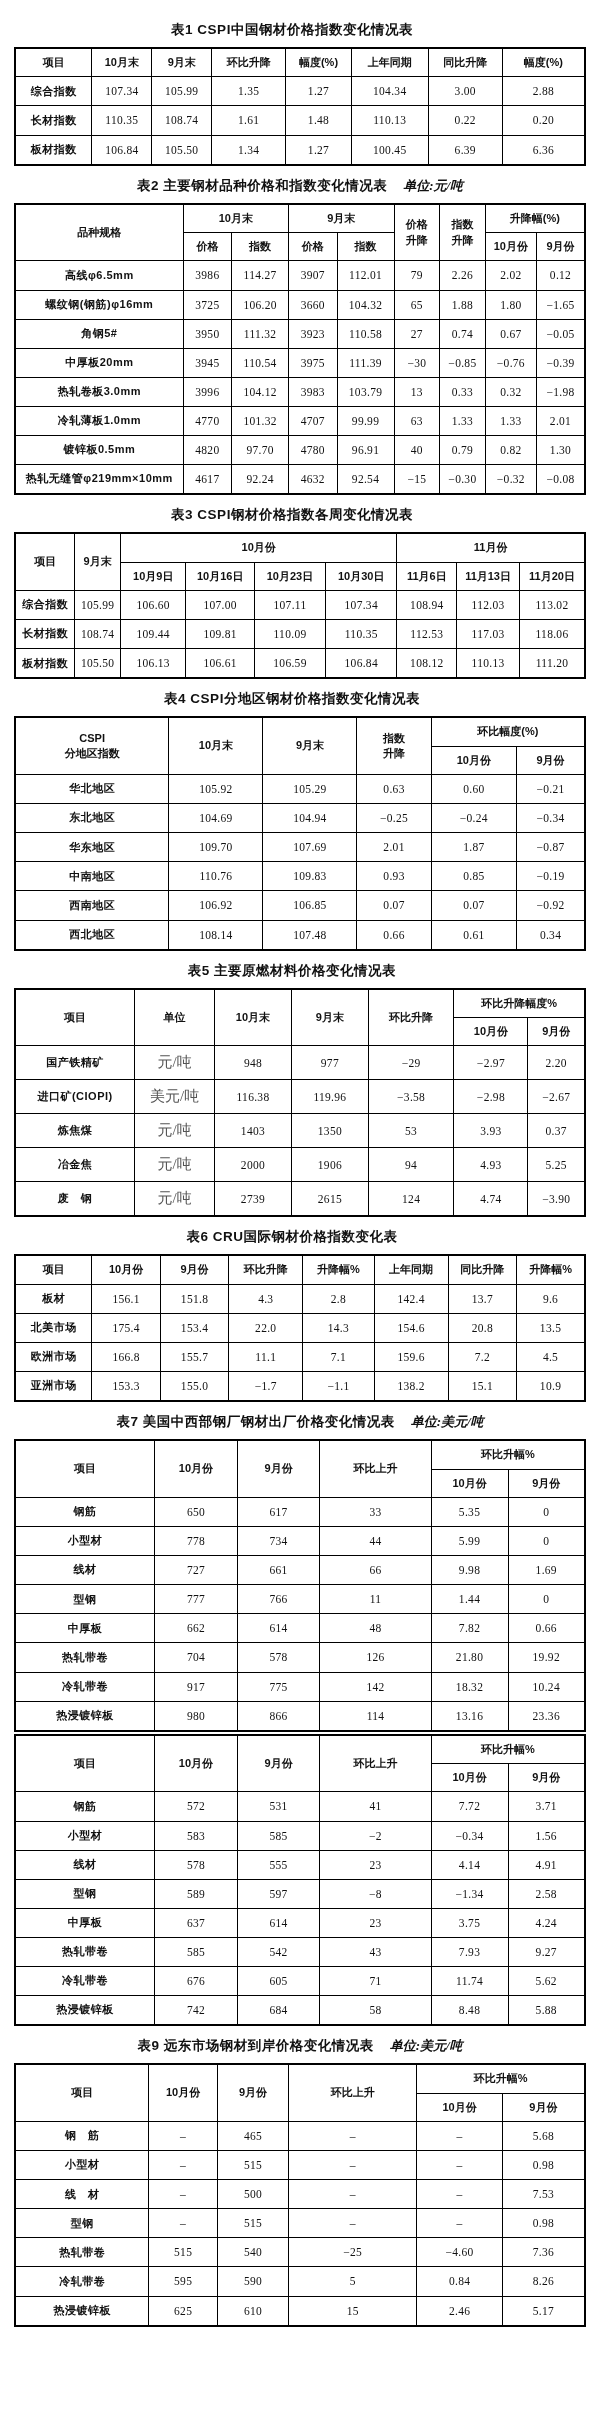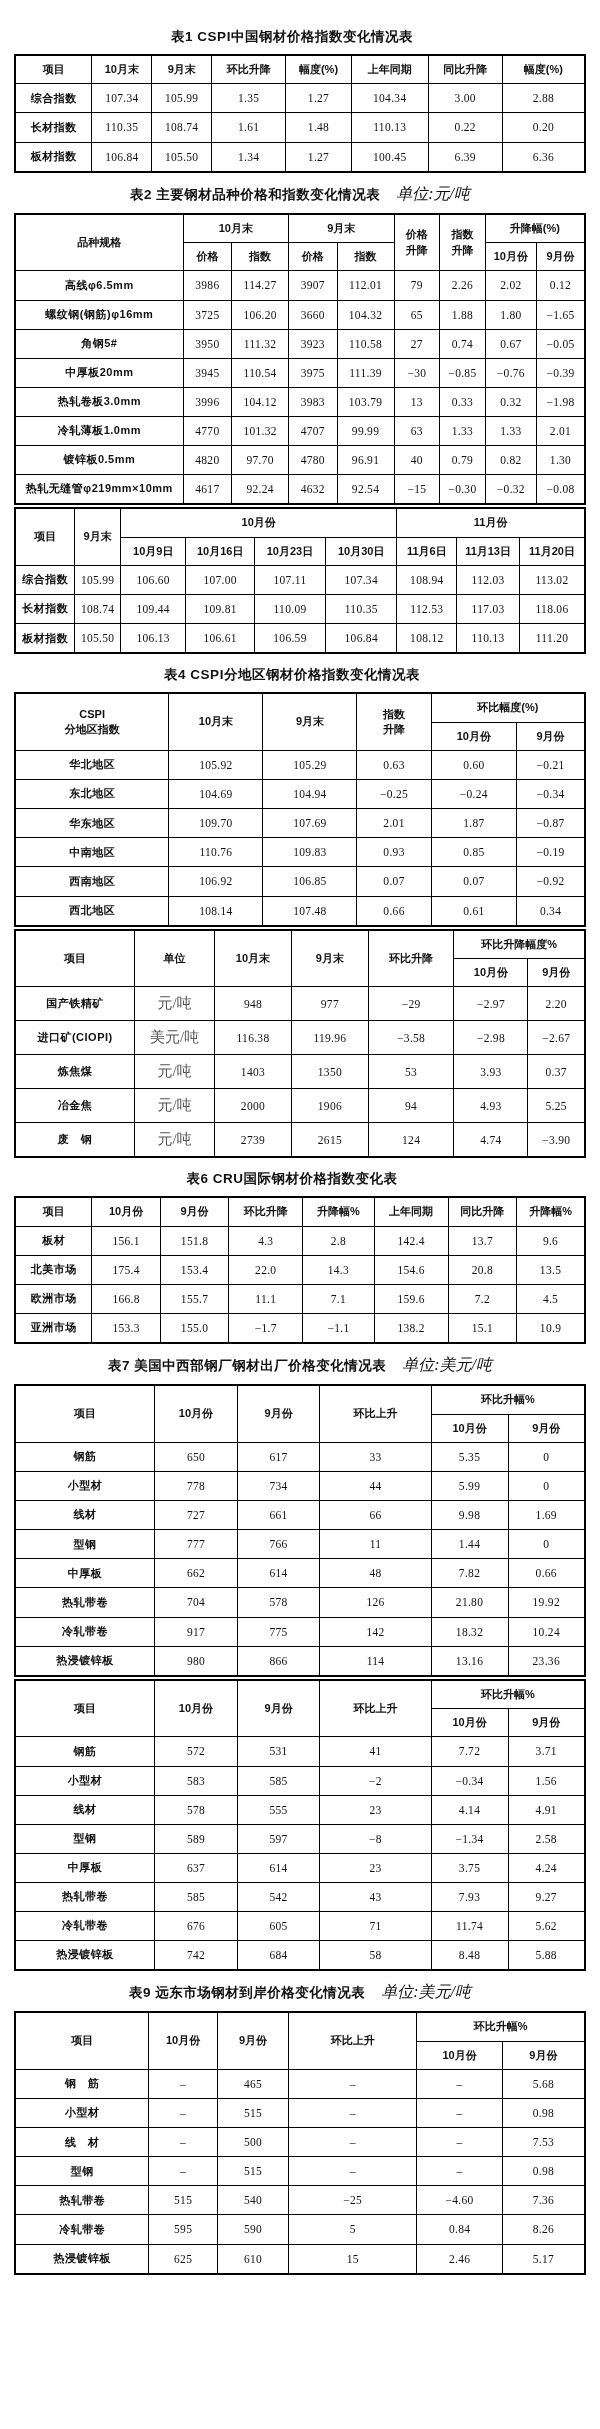--- a/index.html
+++ b/index.html
@@ -2,34 +2,34 @@
 <html><head>
 <meta charset="utf-8">
 <style>
   html,body { margin:0; padding:0; background:#ffffff; }
   body {
     width:600px;
     font-family:"Liberation Sans", sans-serif;
     color:#111;
     -webkit-font-smoothing:antialiased;
   }
-  .wrap { padding:16px 14px 12px 14px; }
+  .wrap { padding:10px 14px 12px 14px; }
   .tblock { margin-bottom:2px; }
   .ttitle {
     text-align:center;
     font-size:13.5px;
     font-weight:bold;
     margin:11px 0 8px 0;
     letter-spacing:0.5px;
   }
   .tunit {
     font-family:"Liberation Serif", serif;
     font-style:italic;
-    font-weight:normal;
-    font-size:16px;
+    font-weight:bold;
+    font-size:13px;
     margin-left:16px;
     letter-spacing:0;
   }
   table {
     width:100%;
     border-collapse:collapse;
     border:2px solid #000;
     table-layout:fixed;
   }
   th, td {
@@ -247,20 +247,21 @@
               <td class="num">−0.30</td>
               <td class="num">−0.32</td>
               <td class="num">−0.08</td>
             </tr>
           </tbody>
         </table>
       </div>
   </section>
 
   <section class="tblock">
+    <h2 class="ttitle"><span>表3 CSPI钢材价格指数各周变化情况表</span><span class="tunit"></span></h2>
     <div class="thost">
         <table>
           <colgroup>
             <col style="width: 10.5%;">
             <col style="width: 8%;">
             <col style="width: 11.5%;">
             <col style="width: 12%;">
             <col style="width: 12.5%;">
             <col style="width: 12.5%;">
             <col style="width: 10.5%;">
@@ -398,20 +399,21 @@
               <td class="num">0.66</td>
               <td class="num">0.61</td>
               <td class="num">0.34</td>
             </tr>
           </tbody>
         </table>
       </div>
   </section>
 
   <section class="tblock">
+    <h2 class="ttitle"><span>表5 主要原燃材料价格变化情况表</span><span class="tunit"></span></h2>
     <div class="thost">
         <table>
           <colgroup>
             <col style="width: 21%;">
             <col style="width: 14%;">
             <col style="width: 13.5%;">
             <col style="width: 13.5%;">
             <col style="width: 15%;">
             <col style="width: 13%;">
             <col style="width: 10%;">

